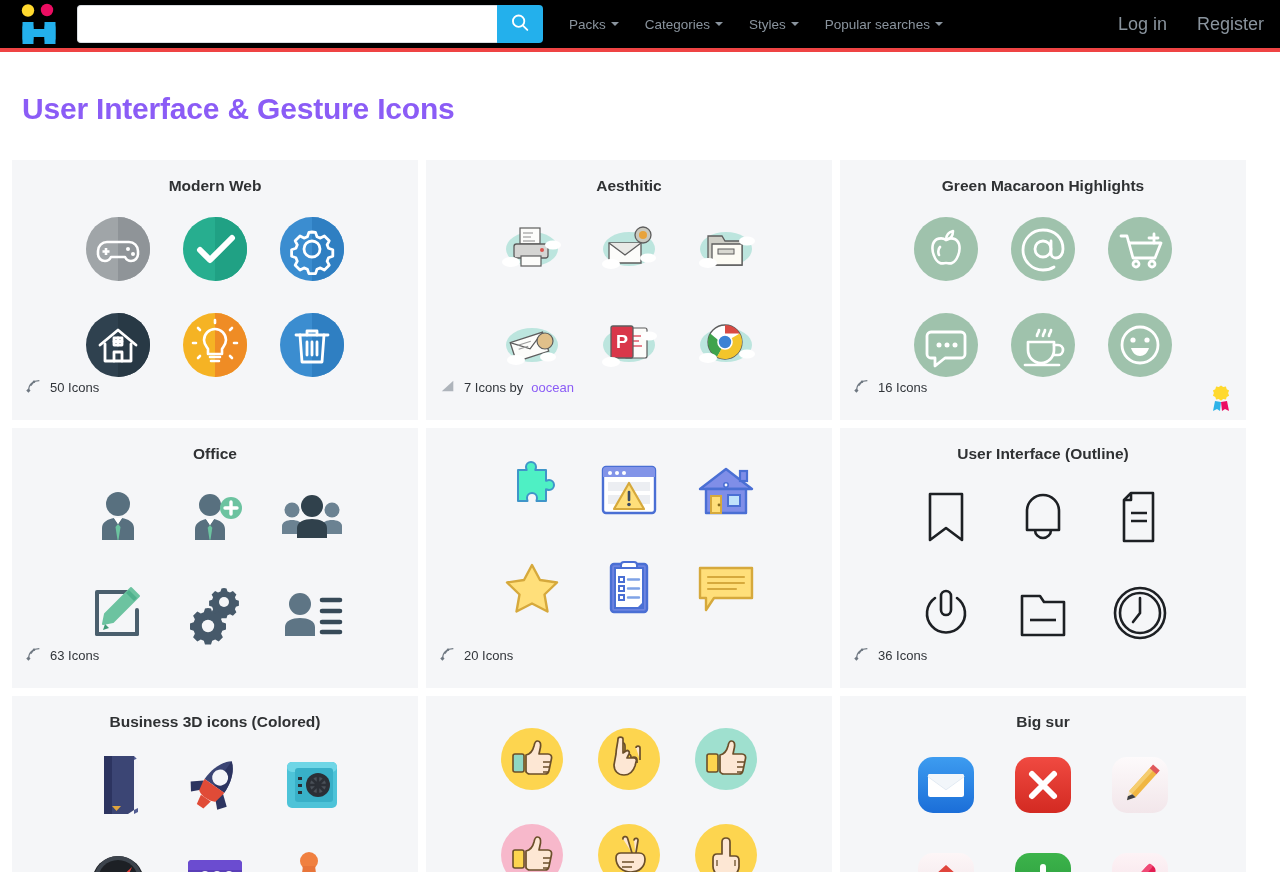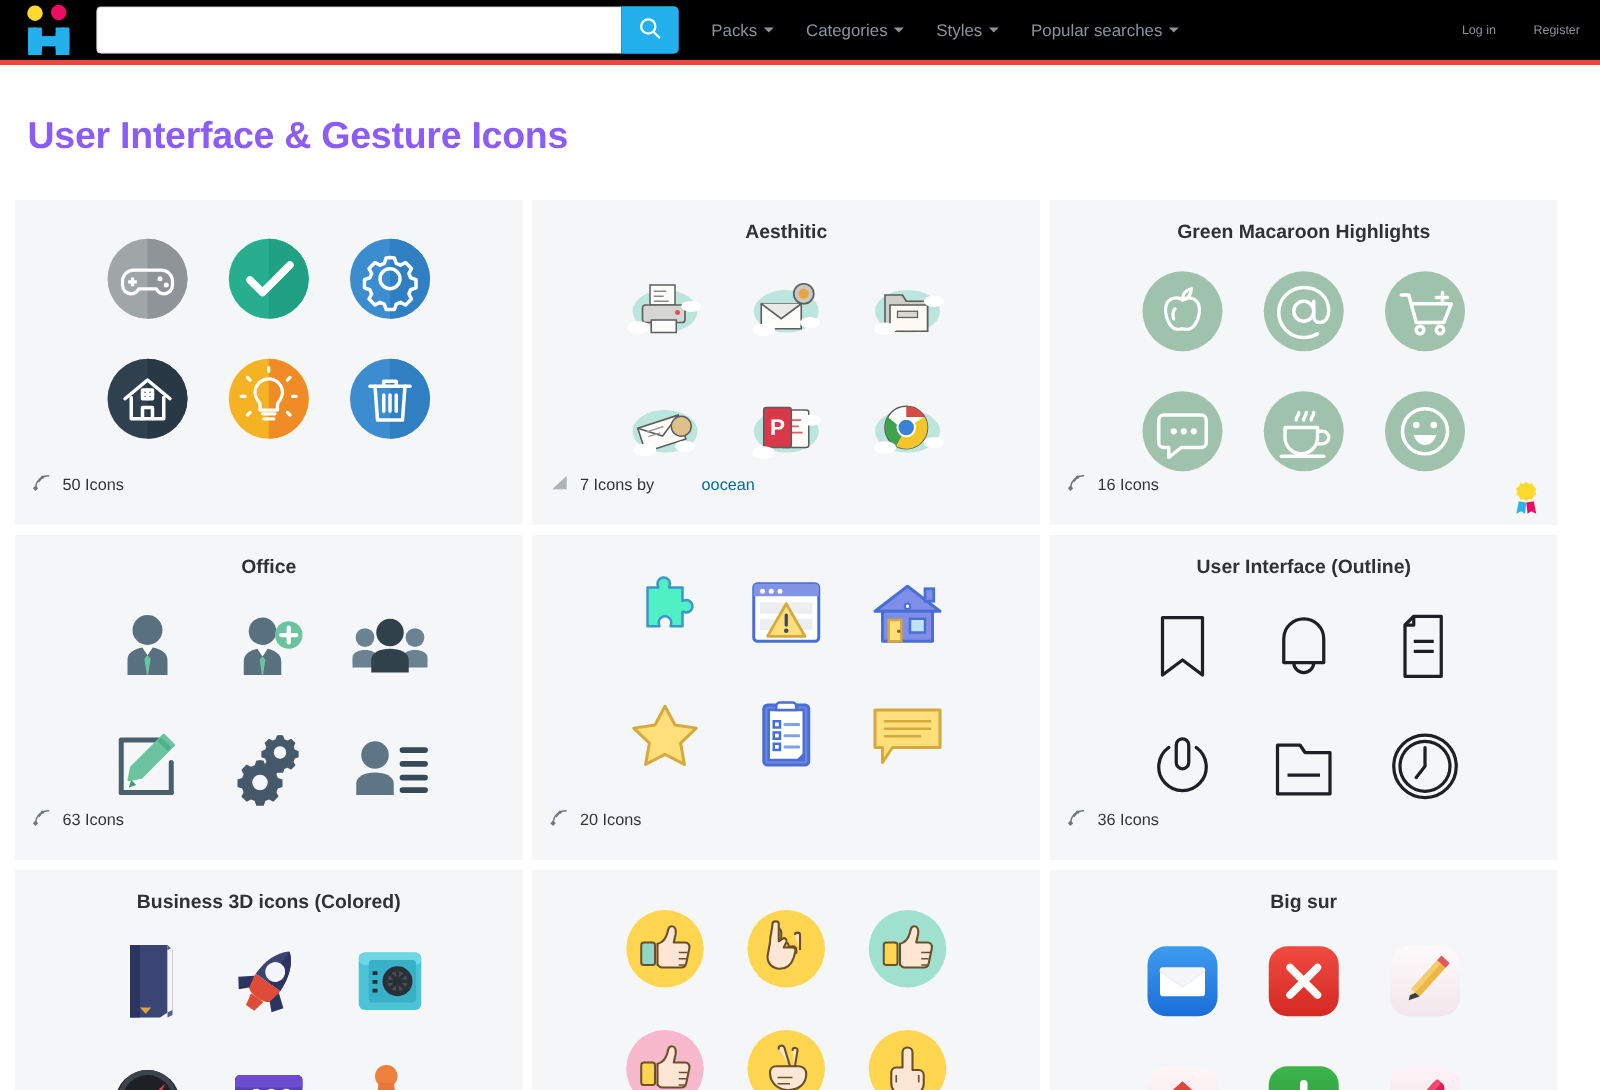--- a/index.html
+++ b/index.html
@@ -82,21 +82,21 @@
     border-left: 4px solid transparent;
     border-right: 4px solid transparent;
     border-top: 4px solid #8a949e;
   }
   .nav-right {
     margin-left: auto;
     display: flex;
     align-items: center;
     gap: 30px;
   }
-  .nav-right .nav-item { font-size: 10px; }
+  .nav-right .nav-item { font-size: 18px; }
 
   
   .page-title {
     font-size: 30px;
     font-weight: bold;
     color: #8b5cf6;
     padding: 20px 0 14px 22px;
     letter-spacing: -0.2px;
   }
 
@@ -139,21 +139,21 @@
   .card-footer {
     position: absolute;
     left: 14px;
     bottom: 23px;
     display: flex;
     align-items: center;
     gap: 8px;
     font-size: 13px;
     color: #31353a;
   }
-  .author-link { color: #0369a1; cursor: pointer; margin-left: 30px; }
+  .author-link { color: #8b5cf6; cursor: pointer; }
   .badge-award {
     position: absolute;
     right: 12px;
     bottom: 6px;
     width: 26px; height: 30px;
   }
 </style>
 </head>
 <body>
 
@@ -205,20 +205,21 @@
     <span class="nav-item">Log in</span>
     <span class="nav-item">Register</span>
   </div>
 </div>
 
 <h1 class="page-title">User Interface &amp; Gesture Icons</h1>
 
 <div class="grid">
 
   <div class="card">
+    <div class="card-title">Modern Web</div>
     <div class="icons">
       <div class="icon-cell">
         <svg width="70" height="70" viewBox="0 0 70 70">
           <circle cx="35" cy="35" r="32" fill="#a0a5a8"></circle>
           <path d="M35 3a32 32 0 0 1 32 32 32 32 0 0 1-32 32z" fill="#8f9498"></path>
           <g fill="none" stroke="#fff" stroke-width="2.6" stroke-linejoin="round">
             <path d="M24 28h22c5 0 9 4 9 9v3c0 4-3 7-7 7-3 0-5-2-6-4H28c-1 2-3 4-6 4-4 0-7-3-7-7v-3c0-5 4-9 9-9z"></path>
             <path d="M23 34v7M19.5 37.5h7"></path>
           </g>
           <circle cx="45" cy="35" r="2" fill="#fff"></circle>

